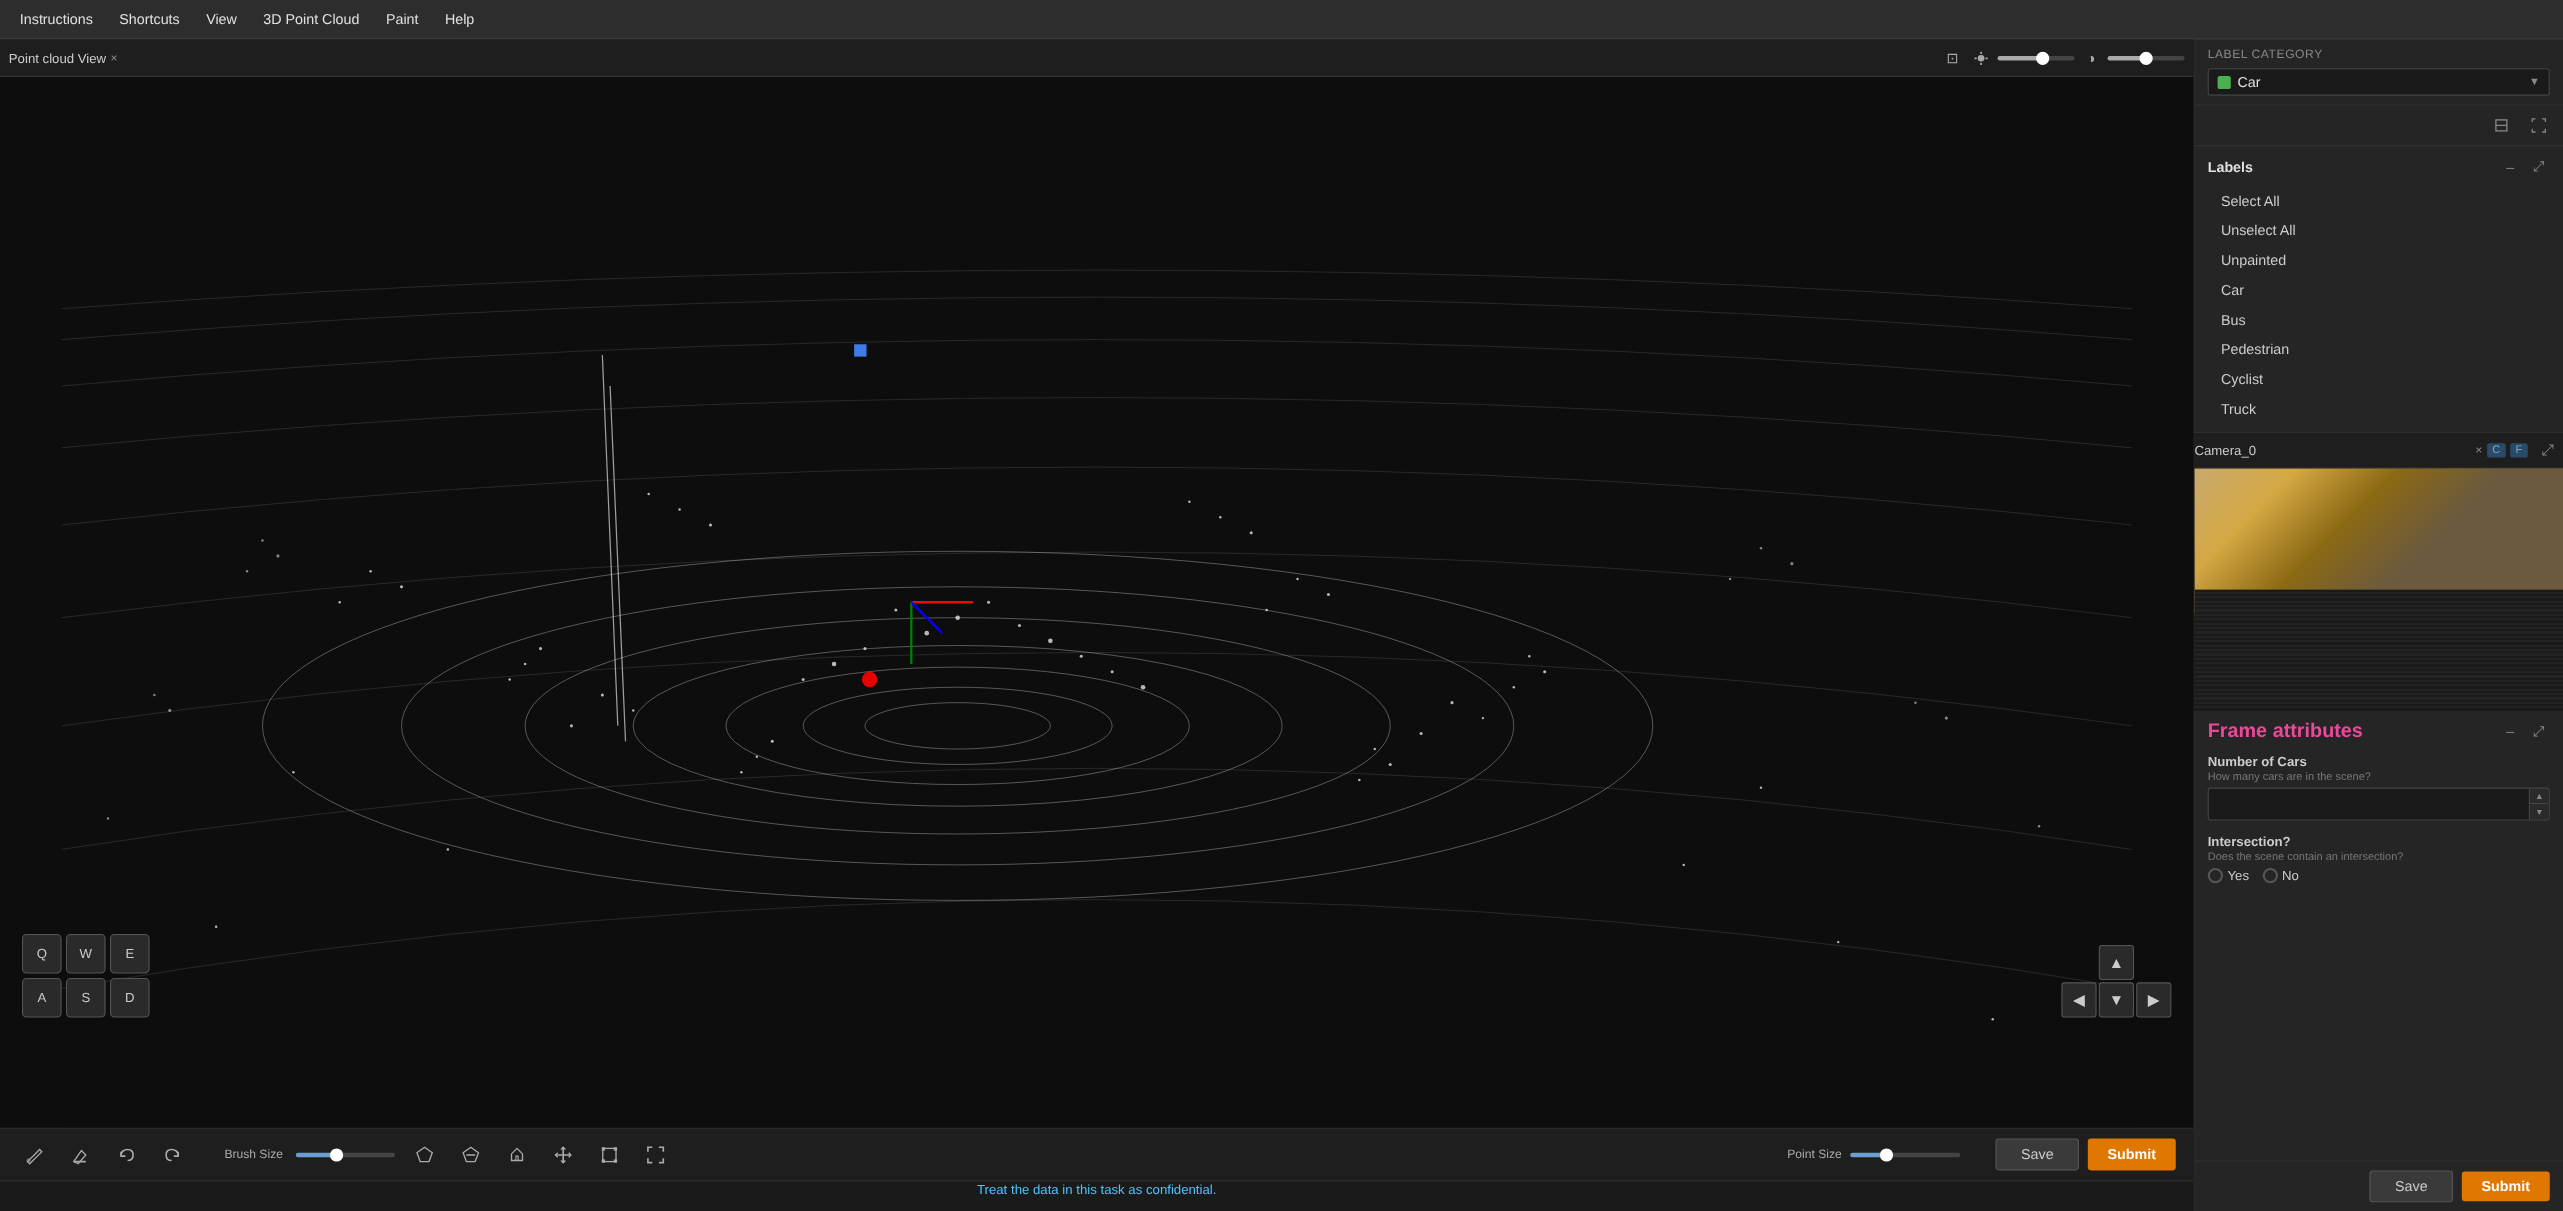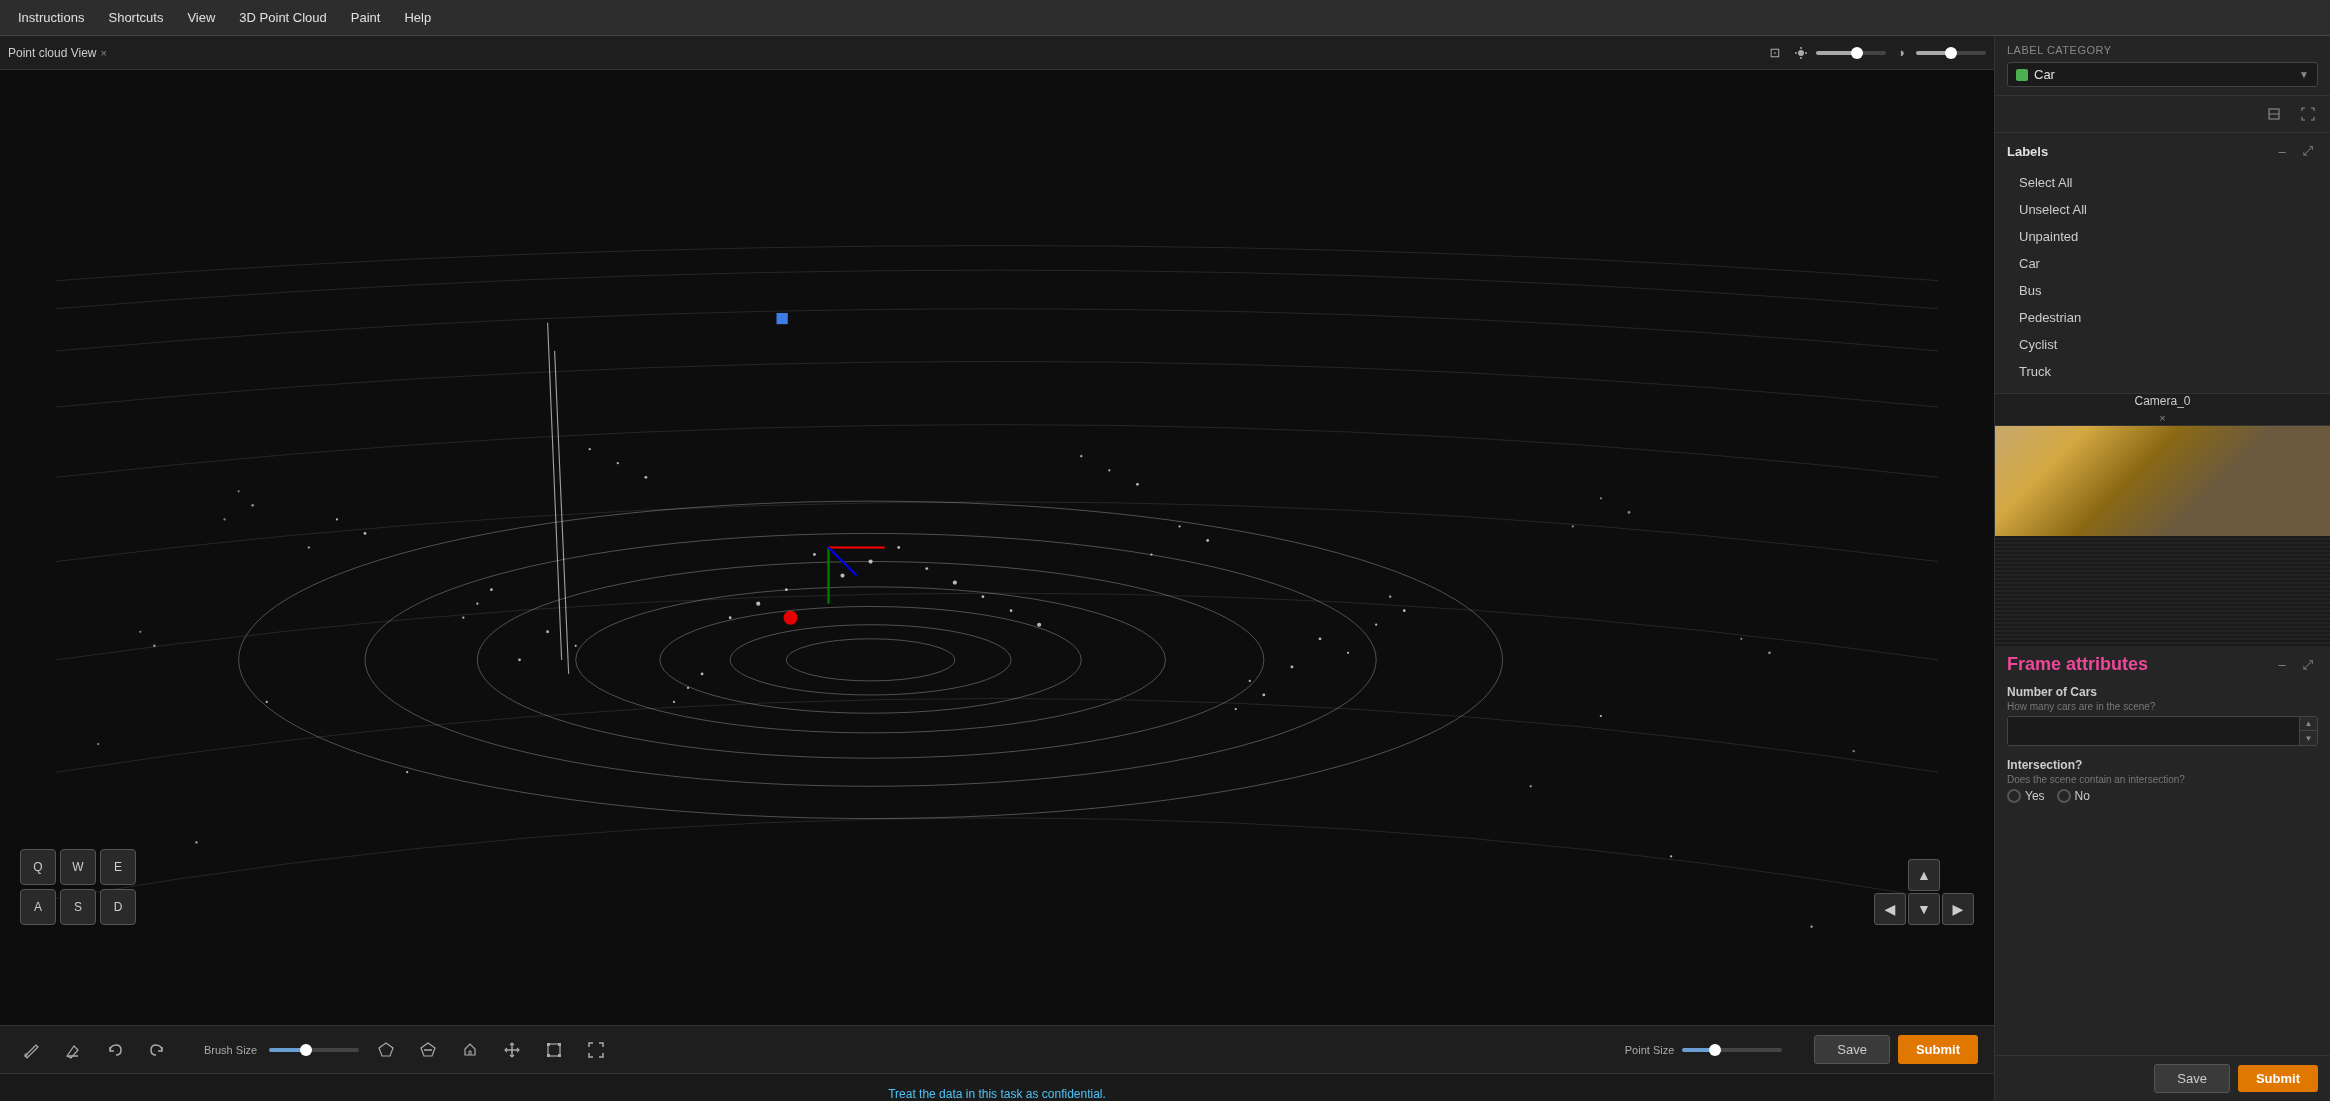--- a/index.html
+++ b/index.html
@@ -187,21 +187,21 @@
     }
     .brush-slider {
       width: 80px;
     }
 
     
     .status-bar {
       height: 28px;
       background: #1a1a1a;
       display: flex;
-      align-items: flex-end;
+      align-items: flex-start;
       justify-content: center;
       font-size: 12px;
       color: #4fc3f7;
       border-top: 1px solid #333;
     }
 
     
     .right-panel {
       width: 336px;
       background: #252525;
@@ -212,24 +212,23 @@
 
     
     .camera-view {
       background: #1a1a1a;
     }
     .camera-toolbar {
       display: flex;
       align-items: center;
       background: #1e1e1e;
       height: 32px;
-      padding: 0 11px;
+      padding: 0 0;
       border-bottom: 1px solid #333;
       gap: 4px;
-      flex-direction: column;
     }
     .camera-label {
       font-size: 12px;
       color: #ccc;
       flex: 1;
     }
     .camera-badge {
       background: #2a4a6a;
       color: #7ab;
       font-size: 10px;

